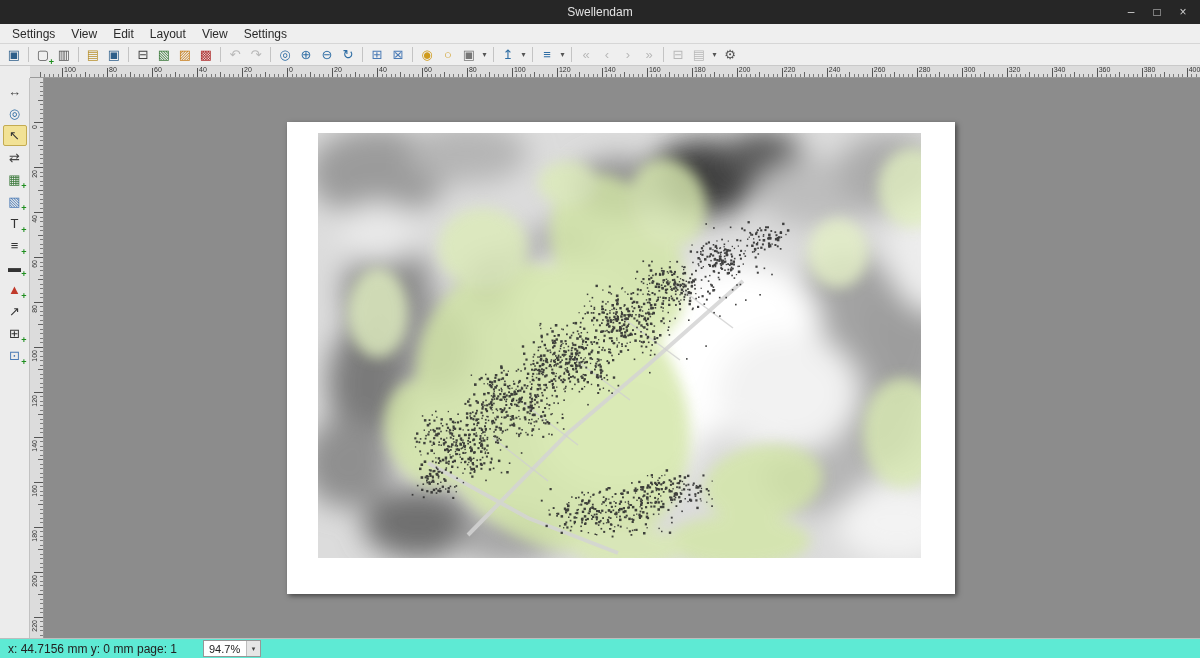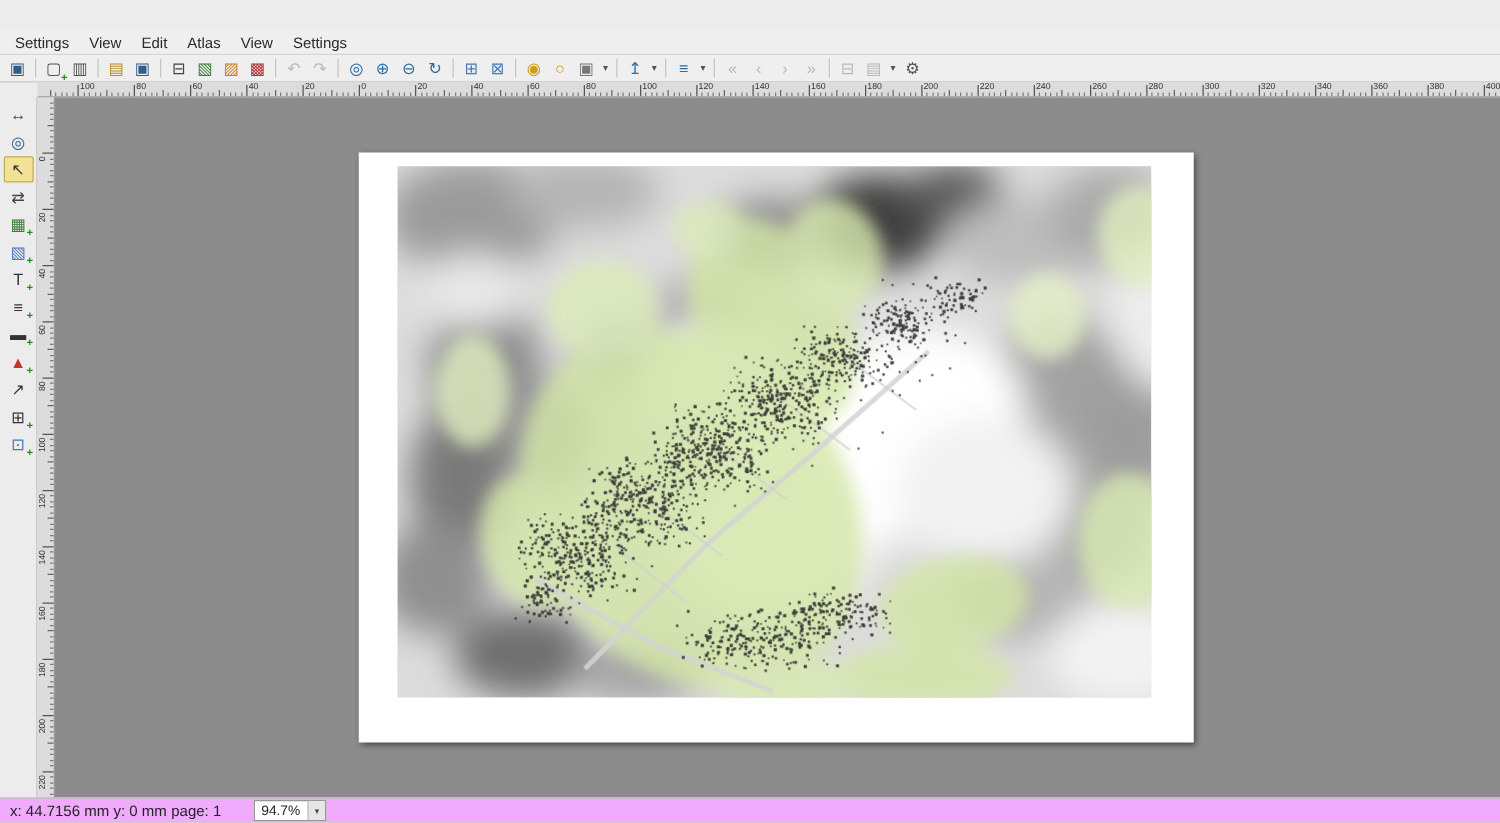--- a/index.html
+++ b/index.html
@@ -38,37 +38,45 @@
   .vtick{position:absolute;right:0;height:1px;width:9px;background:#555;}
   .vtick.mid{width:5px;background:#666;}
   .vtick.minor{width:3px;background:#7d7d7d;}
   .vlab{position:absolute;left:1px;font-size:7px;color:#333;line-height:1;writing-mode:vertical-rl;transform:rotate(180deg);}
 
   .canvas{position:absolute;left:44px;top:12px;right:0;bottom:0;background:#8c8c8c;overflow:hidden;}
   .page{position:absolute;left:243px;top:44px;width:668px;height:472px;background:#ffffff;box-shadow:2px 2px 5px rgba(0,0,0,.5);}
   .map-item{position:absolute;left:31px;top:11px;width:603px;height:425px;overflow:hidden;background:#dcdcdc;}
   .map-item svg{display:block;}
 
-  .statusbar{position:absolute;left:0;bottom:0;width:100%;height:20px;background:#f0abfc;border-top:1px solid #bdbdbd;font-size:12px;color:#222;}
+  .statusbar{position:absolute;left:0;bottom:0;width:100%;height:20px;background:#5eead4;border-top:1px solid #bdbdbd;font-size:12px;color:#222;}
   .sb-coords{position:absolute;left:8px;top:3px;}
   .sb-page{position:absolute;left:137px;top:3px;}
   .zoom-combo{position:absolute;left:203px;top:1px;width:58px;height:17px;background:#fff;border:1px solid #979797;font-size:11px;display:flex;align-items:center;padding-left:5px;}
   .zoom-arrow{position:absolute;right:0;top:0;bottom:0;width:14px;background:#e6e6e6;display:flex;align-items:center;justify-content:center;font-size:7px;color:#444;border-left:1px solid #bdbdbd;}
 </style>
 </head>
 <body>
 
 <div id="app">
 
+  <div class="titlebar">
+    <div class="title">Swellendam</div>
+    <div class="win-controls">
+        <div class="win-btn">–</div>
+        <div class="win-btn">□</div>
+        <div class="win-btn">×</div>
+      </div>
+  </div>
 
   <div class="menubar">
       <div class="menu-item">Settings</div>
       <div class="menu-item">View</div>
       <div class="menu-item">Edit</div>
-      <div class="menu-item">Atlas</div>
+      <div class="menu-item">Layout</div>
       <div class="menu-item">View</div>
       <div class="menu-item">Settings</div>
     </div>
 
   <div class="toolbar">
       <div class="tb-btn">
         <span class="tb-glyph" style="color: rgb(46, 95, 138);">▣</span>
       </div>
       <div class="tb-sep"></div>
       <div class="tb-btn">

